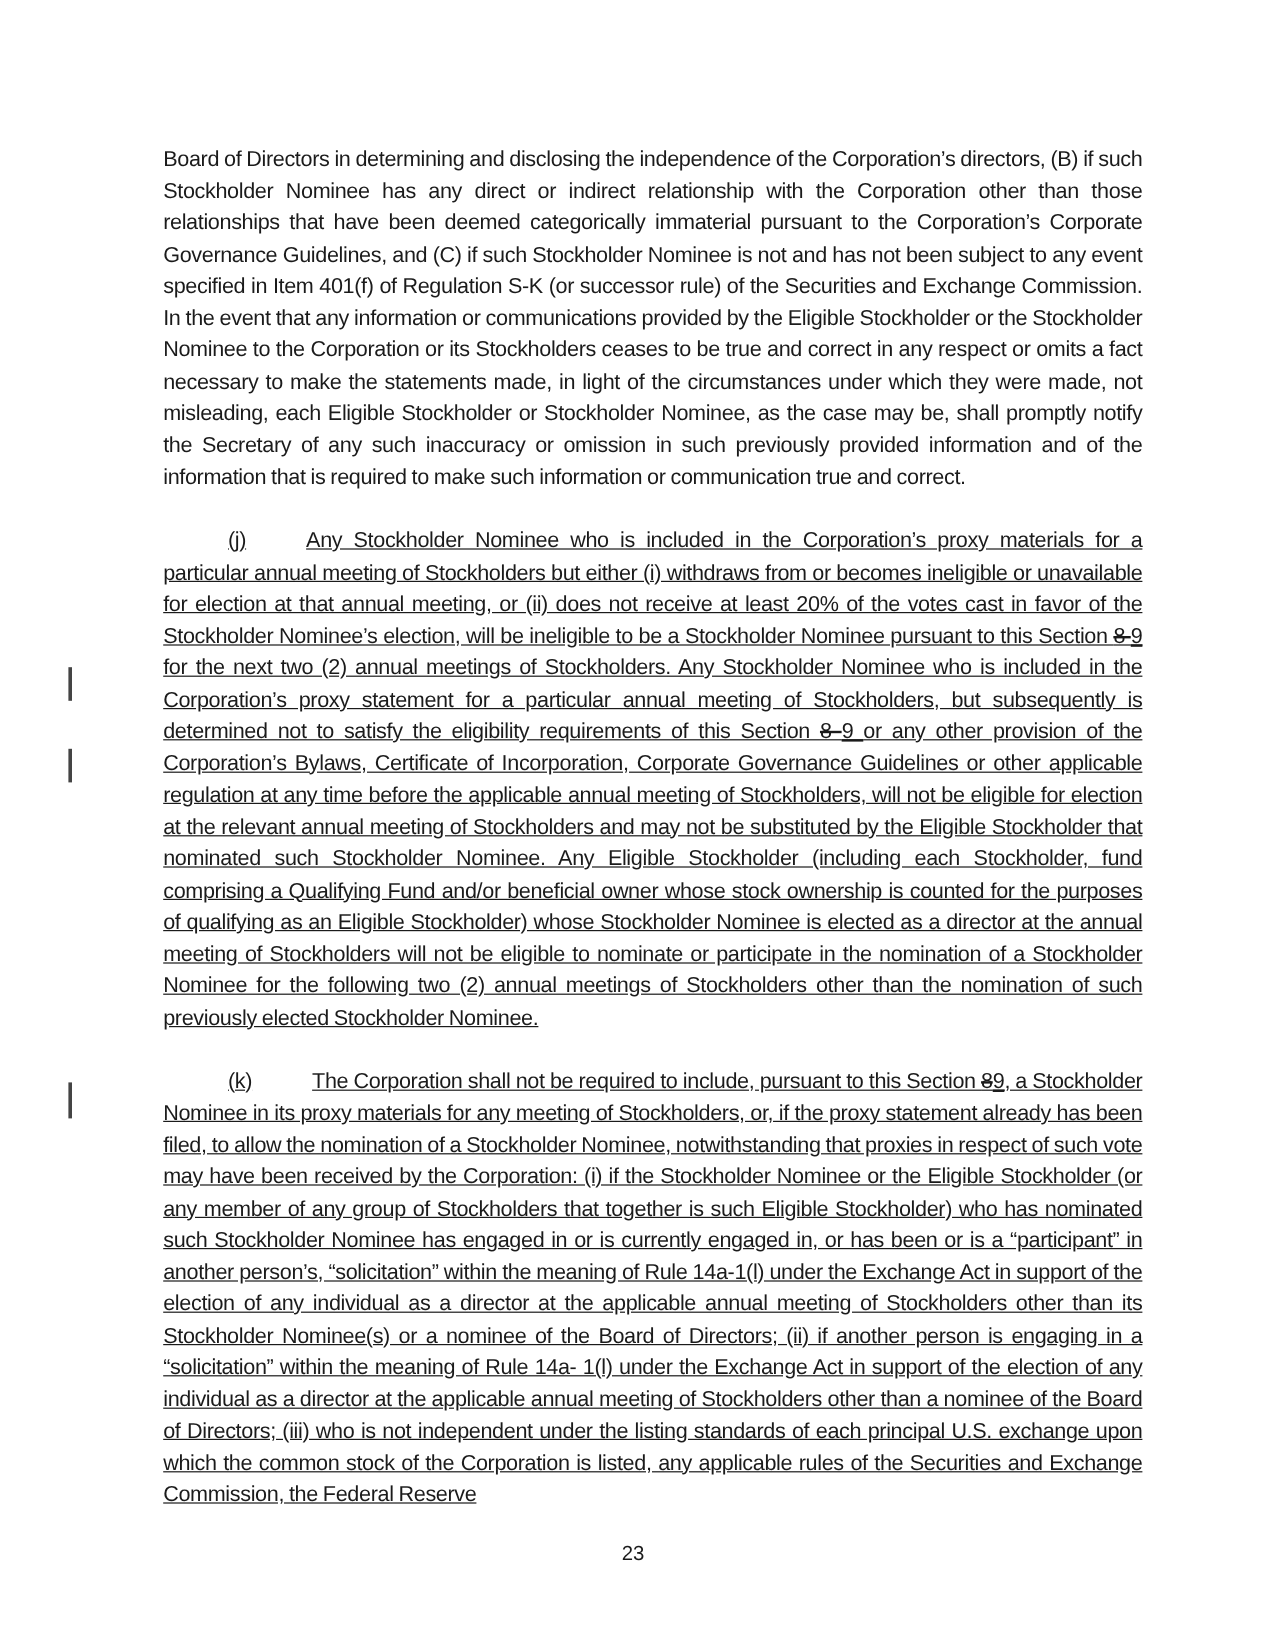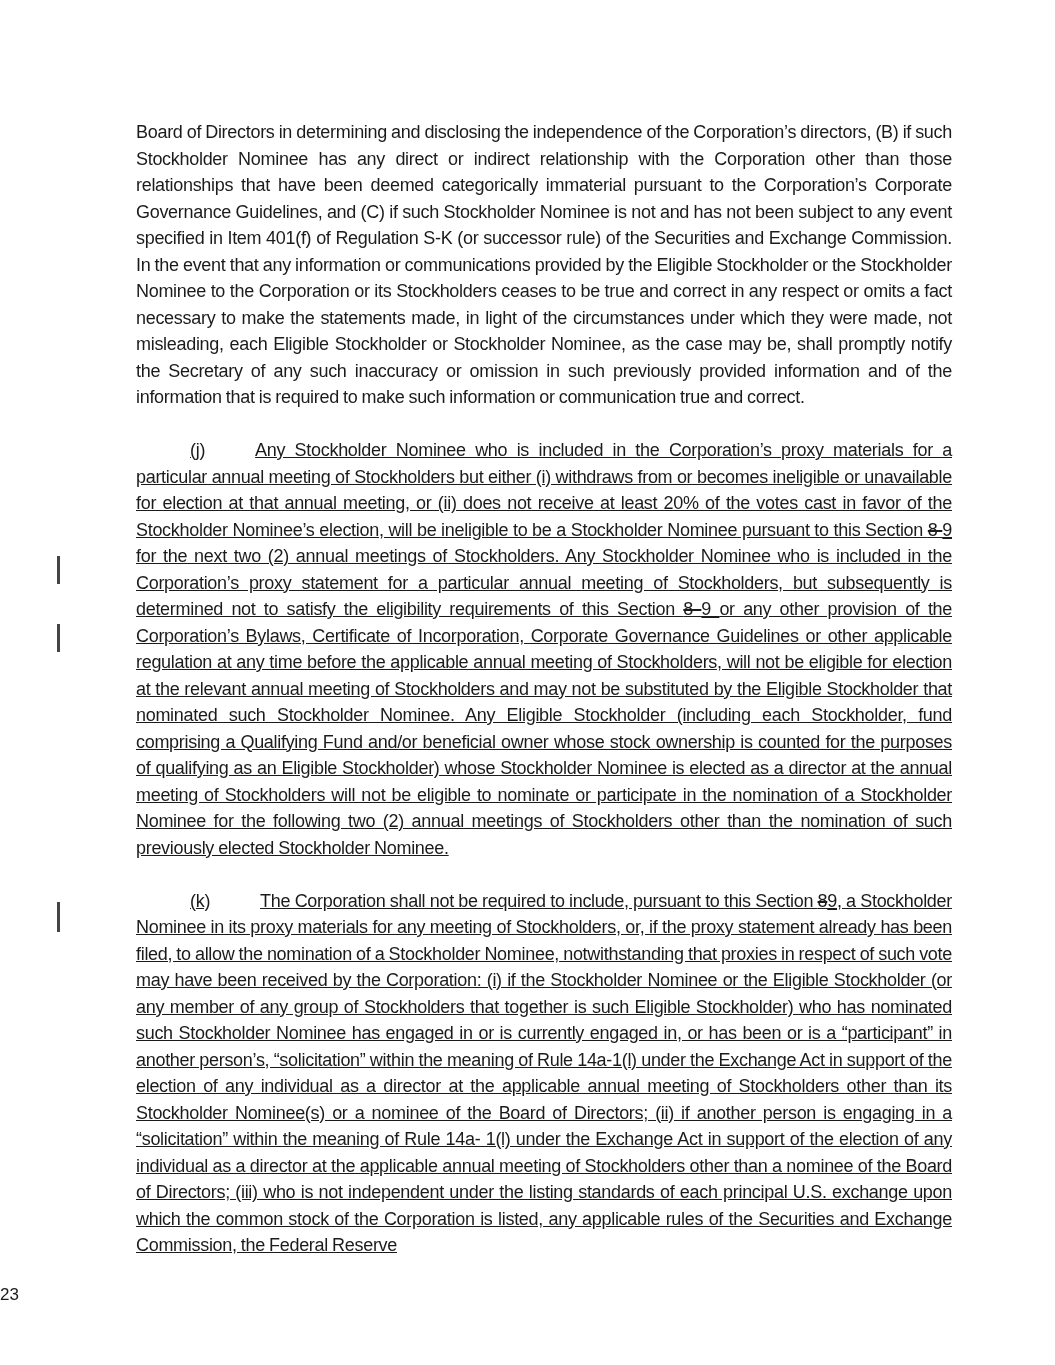--- a/index.html
+++ b/index.html
@@ -57,21 +57,21 @@
     position: absolute;
     left: 57px;
     width: 3px;
     background: var(--bar-color, #444444);
   }
   .page-number {
     position: absolute;
     top: 1284px;
     left: 0;
     width: 100%;
-    text-align: left;
+    text-align: center;
     font-size: 17px;
     line-height: 22px;
   }
 </style>
 </head>
 <body>
 
 <div class="page">
   <div class="text-block" id="doc-body">
       <p class="para">Board of Directors in determining and disclosing the independence of the Corporation’s directors, (B) if such Stockholder Nominee has any direct or indirect relationship with the Corporation other than those relationships that have been deemed categorically immaterial pursuant to the Corporation’s Corporate Governance Guidelines, and (C) if such Stockholder Nominee is not and has not been subject to any event specified in Item 401(f) of Regulation S-K (or successor rule) of the Securities and Exchange Commission. In the event that any information or communications provided by the Eligible Stockholder or the Stockholder Nominee to the Corporation or its Stockholders ceases to be true and correct in any respect or omits a fact necessary to make the statements made, in light of the circumstances under which they were made, not misleading, each Eligible Stockholder or Stockholder Nominee, as the case may be, shall promptly notify the Secretary of any such inaccuracy or omission in such previously provided information and of the information that is required to make such information or communication true and correct.</p>

